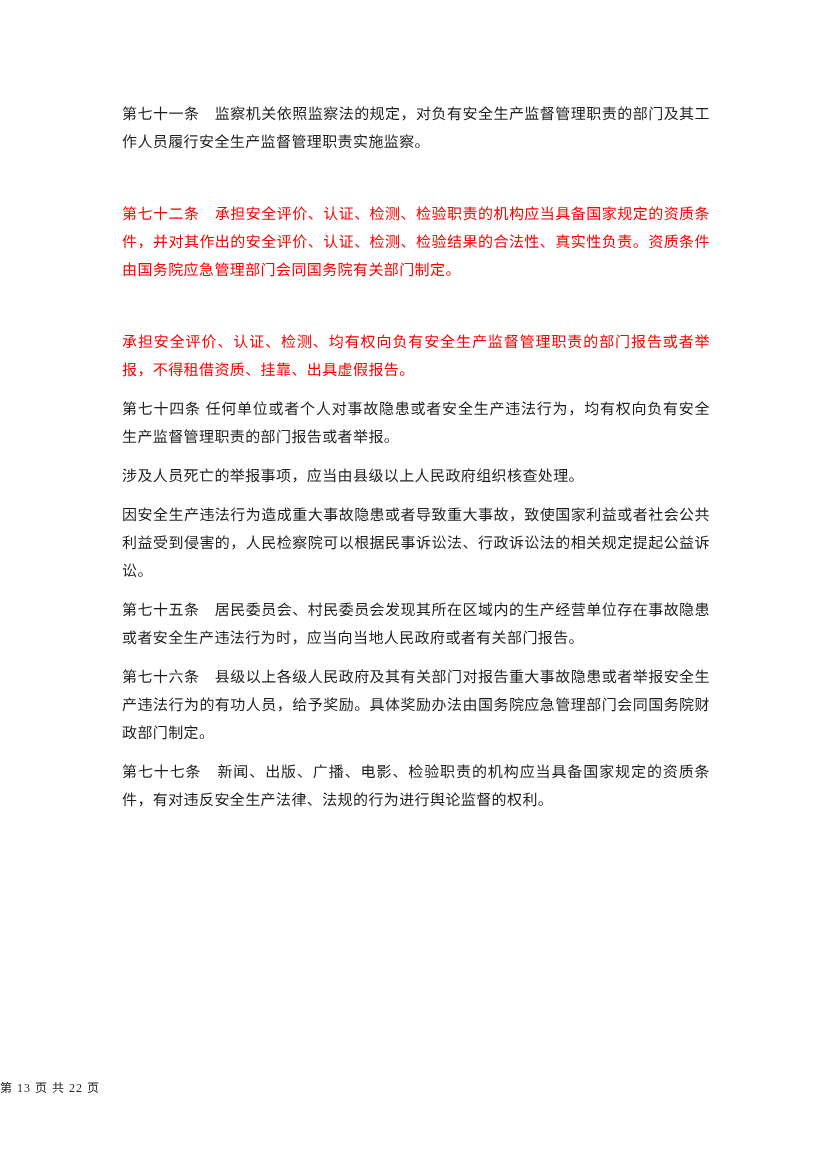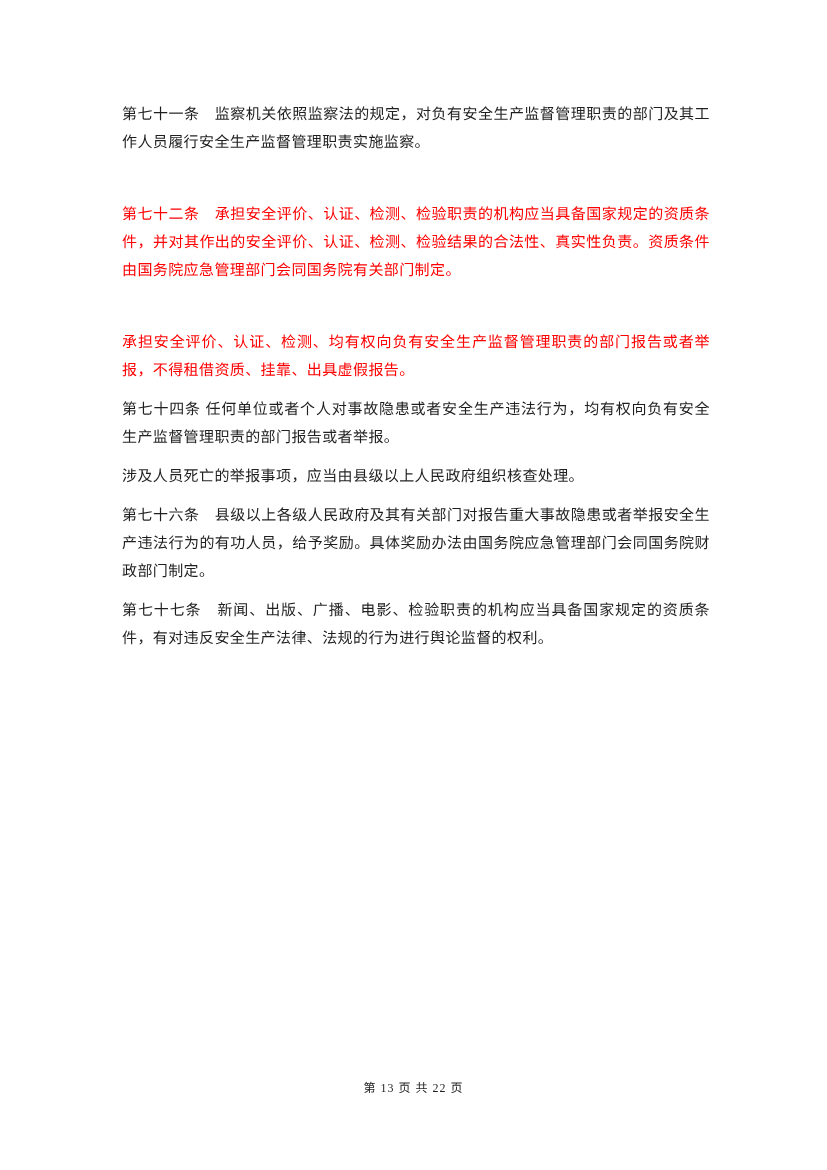--- a/index.html
+++ b/index.html
@@ -33,33 +33,34 @@
     letter-spacing: 0.4px;
     word-break: break-all;
   }
   .c-black { color: #1f1f1f; }
   .c-red   { color: #fe0000; margin-top: 44px; }
   .footer {
     position: absolute;
     top: 1078px;
     left: 0;
     width: 100%;
-    text-align: center;
     font-size: 12px;
     color: #1f1f1f;
     letter-spacing: 1px;
   }
 </style>
 </head>
 <body>
 
 <div class="page">
   <div class="content">
     <p class="para c-black">第七十一条　监察机关依照监察法的规定，对负有安全生产监督管理职责的部门及其工作人员履行安全生产监督管理职责实施监察。</p>
     <p class="para c-red">第七十二条　承担安全评价、认证、检测、检验职责的机构应当具备国家规定的资质条件，并对其作出的安全评价、认证、检测、检验结果的合法性、真实性负责。资质条件由国务院应急管理部门会同国务院有关部门制定。</p>
     <p class="para c-red">承担安全评价、认证、检测、均有权向负有安全生产监督管理职责的部门报告或者举报，不得租借资质、挂靠、出具虚假报告。</p>
     <p class="para c-black">第七十四条 任何单位或者个人对事故隐患或者安全生产违法行为，均有权向负有安全生产监督管理职责的部门报告或者举报。</p>
     <p class="para c-black">涉及人员死亡的举报事项，应当由县级以上人民政府组织核查处理。</p>
+    <p class="para c-black">因安全生产违法行为造成重大事故隐患或者导致重大事故，致使国家利益或者社会公共利益受到侵害的，人民检察院可以根据民事诉讼法、行政诉讼法的相关规定提起公益诉讼。</p>
+    <p class="para c-black">第七十五条　居民委员会、村民委员会发现其所在区域内的生产经营单位存在事故隐患或者安全生产违法行为时，应当向当地人民政府或者有关部门报告。</p>
     <p class="para c-black">第七十六条　县级以上各级人民政府及其有关部门对报告重大事故隐患或者举报安全生产违法行为的有功人员，给予奖励。具体奖励办法由国务院应急管理部门会同国务院财政部门制定。</p>
     <p class="para c-black">第七十七条　新闻、出版、广播、电影、检验职责的机构应当具备国家规定的资质条件，有对违反安全生产法律、法规的行为进行舆论监督的权利。</p>
   </div>
   <div class="footer">第 13 页 共 22 页</div>
 </div>
 
 </body></html>

